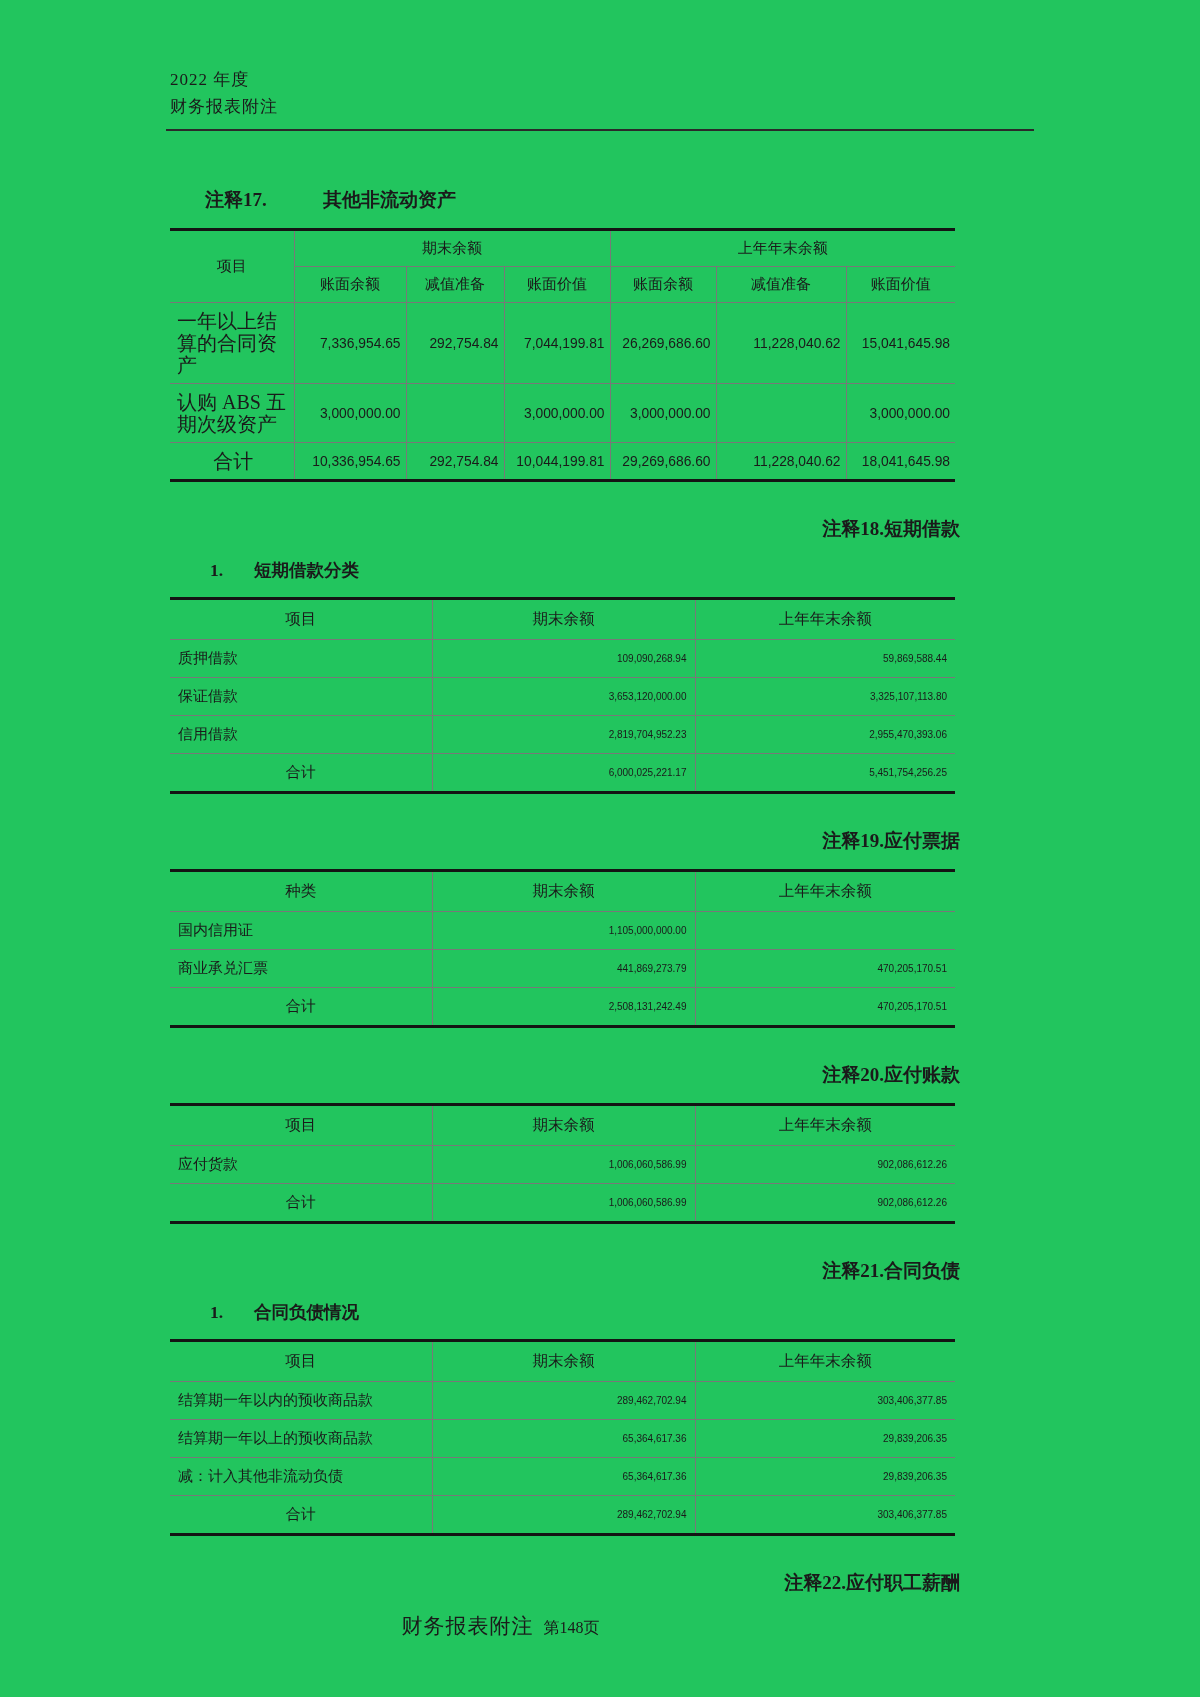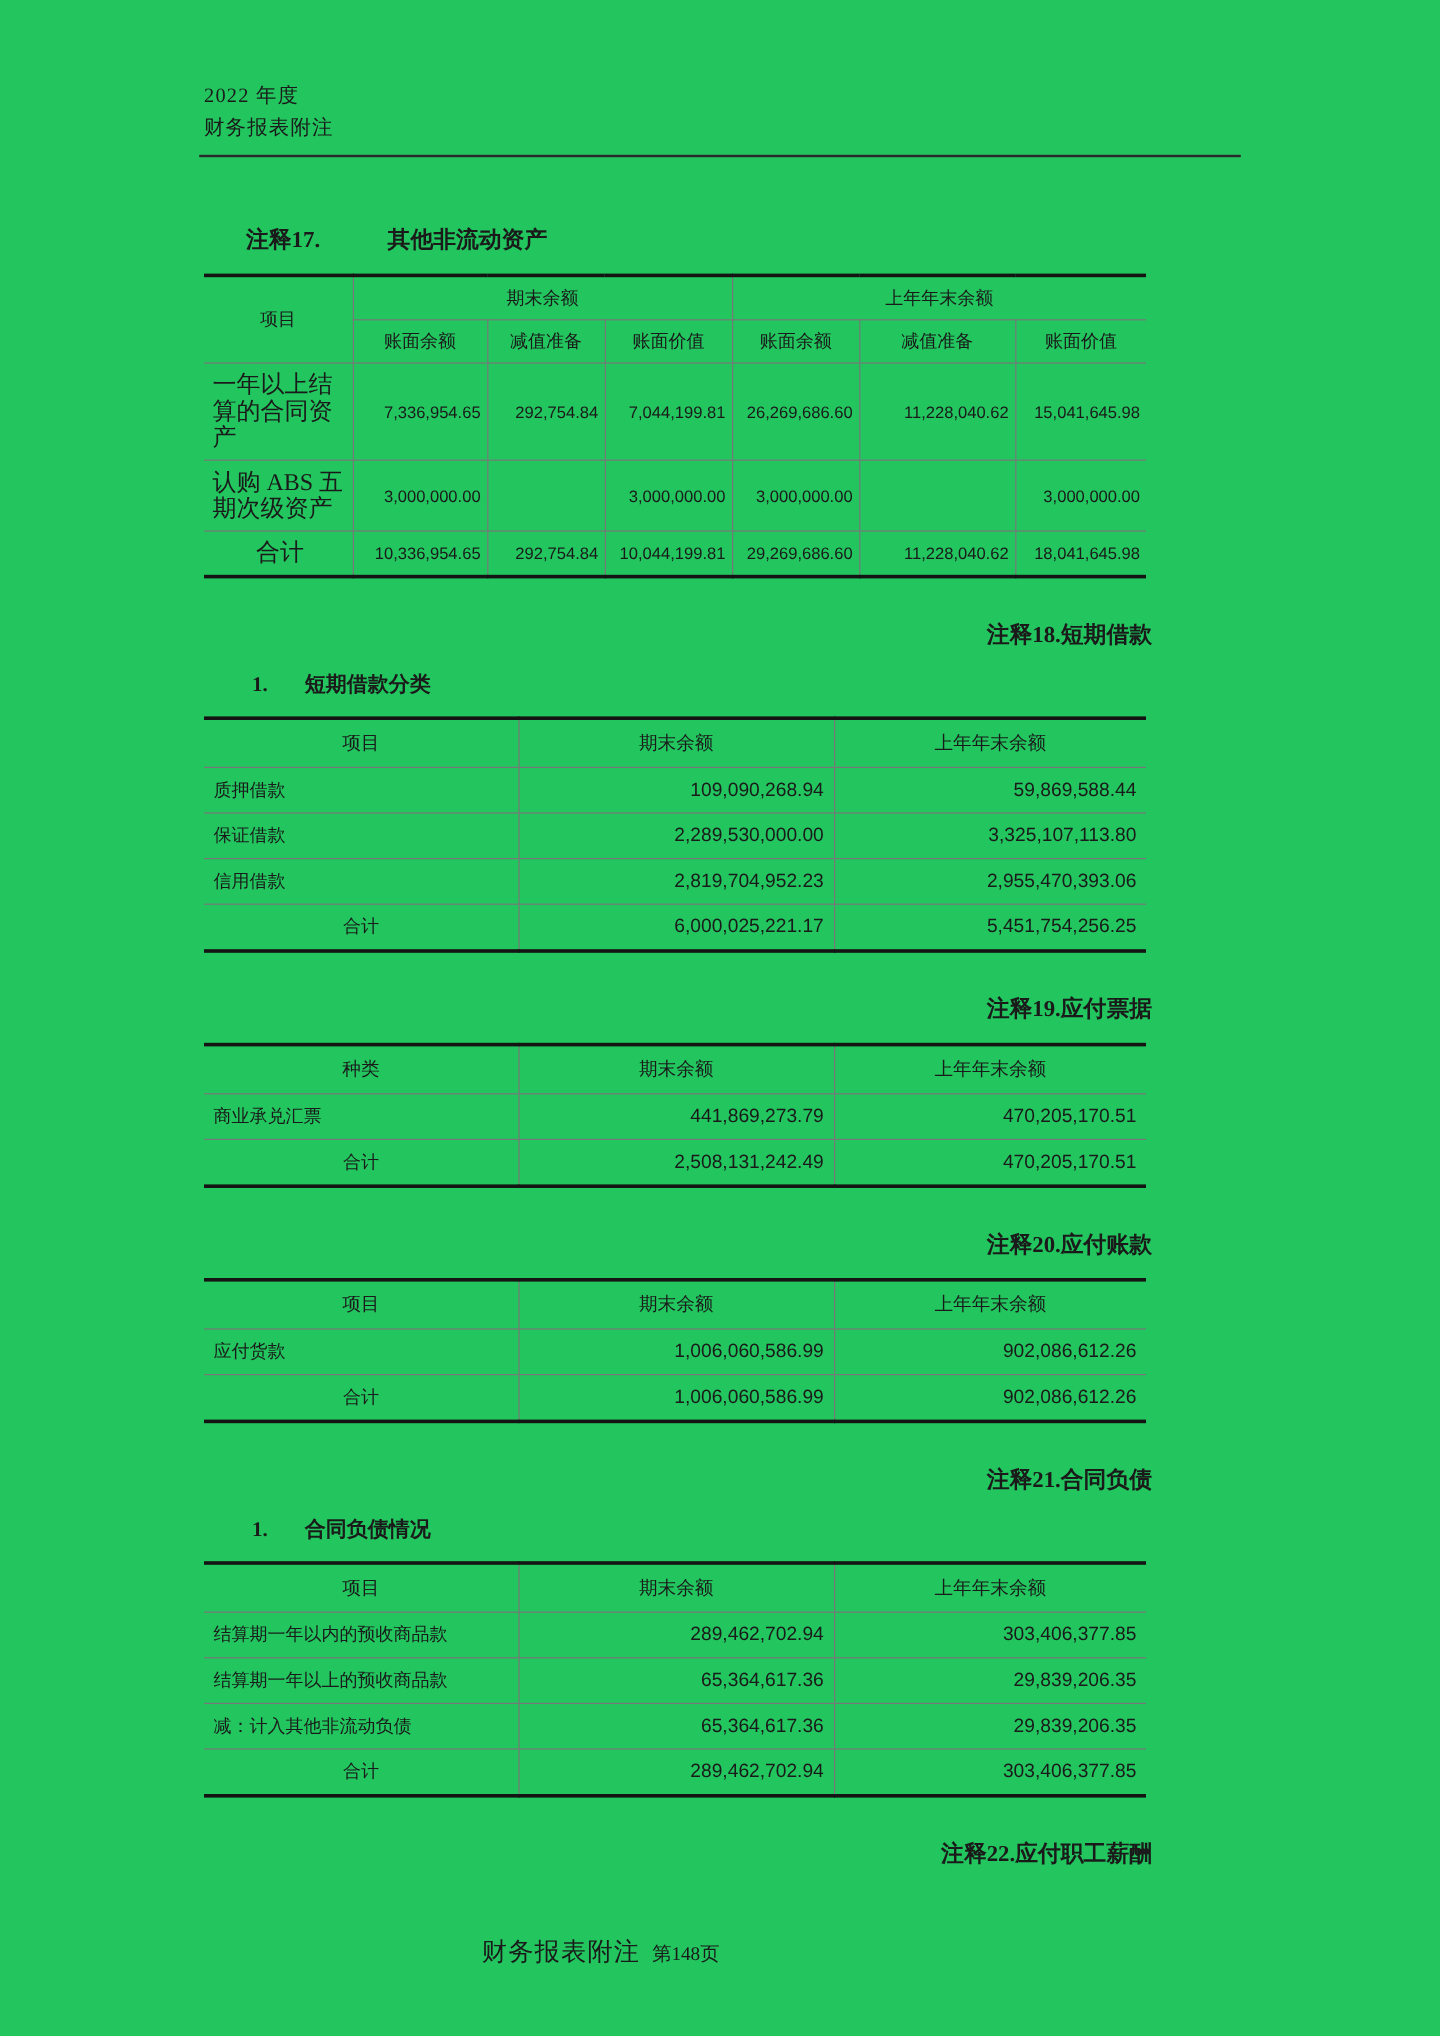--- a/index.html
+++ b/index.html
@@ -48,21 +48,21 @@
     font-weight: normal;
     vertical-align: middle;
   }
   table.fin th { text-align: center; font-size: 15.5px; padding: 9px 4px; }
   table.fin td { font-size: 15px; padding: 9px 8px; }
   table.fin tr > *:first-child { border-left: 0; }
   table.fin tr > *:last-child { border-right: 0; }
   table.fin td.num, table.fin td.cell-r {
     text-align: right;
     font-family: "Liberation Sans", "DejaVu Sans", sans-serif;
-    font-size: 16px;
+    font-size: 10px;
     padding-right: 8px;
   }
   table.fin td.label { text-align: left; }
   table.fin tr.total-row td.label { text-align: center; }
 
   
   table.t17 td { font-size: 14px; padding: 7px 4px; }
   table.t17 td.label { font-size: 20px; padding-left: 7px; line-height: 22px; margin-top: 47px; }
   table.t17 th { font-size: 15px; padding: 8px 2px; }
   table.t17 td.num { font-size: 13.8px; padding-right: 5px; }
@@ -168,21 +168,21 @@
         </tr>
       </thead>
       <tbody>
           <tr>
             <td class="label">质押借款</td>
             <td class="num">109,090,268.94</td>
             <td class="num">59,869,588.44</td>
           </tr>
           <tr>
             <td class="label">保证借款</td>
-            <td class="num">2,289,530,000.00</td>
+            <td class="num">3,653,120,000.00</td>
             <td class="num">3,325,107,113.80</td>
           </tr>
           <tr>
             <td class="label">信用借款</td>
             <td class="num">2,819,704,952.23</td>
             <td class="num">2,955,470,393.06</td>
           </tr>
           <tr class="total-row">
             <td class="label">合计</td>
             <td class="num">6,000,025,221.17</td>
@@ -202,20 +202,25 @@
         </colgroup>
       <thead>
         <tr>
           <th>种类</th>
           <th>期末余额</th>
           <th>上年年末余额</th>
         </tr>
       </thead>
       <tbody>
           <tr>
+            <td class="label">国内信用证</td>
+            <td class="num">1,105,000,000.00</td>
+            <td class="num"></td>
+          </tr>
+          <tr>
             <td class="label">商业承兑汇票</td>
             <td class="num">441,869,273.79</td>
             <td class="num">470,205,170.51</td>
           </tr>
           <tr class="total-row">
             <td class="label">合计</td>
             <td class="num">2,508,131,242.49</td>
             <td class="num">470,205,170.51</td>
           </tr>
         </tbody>

